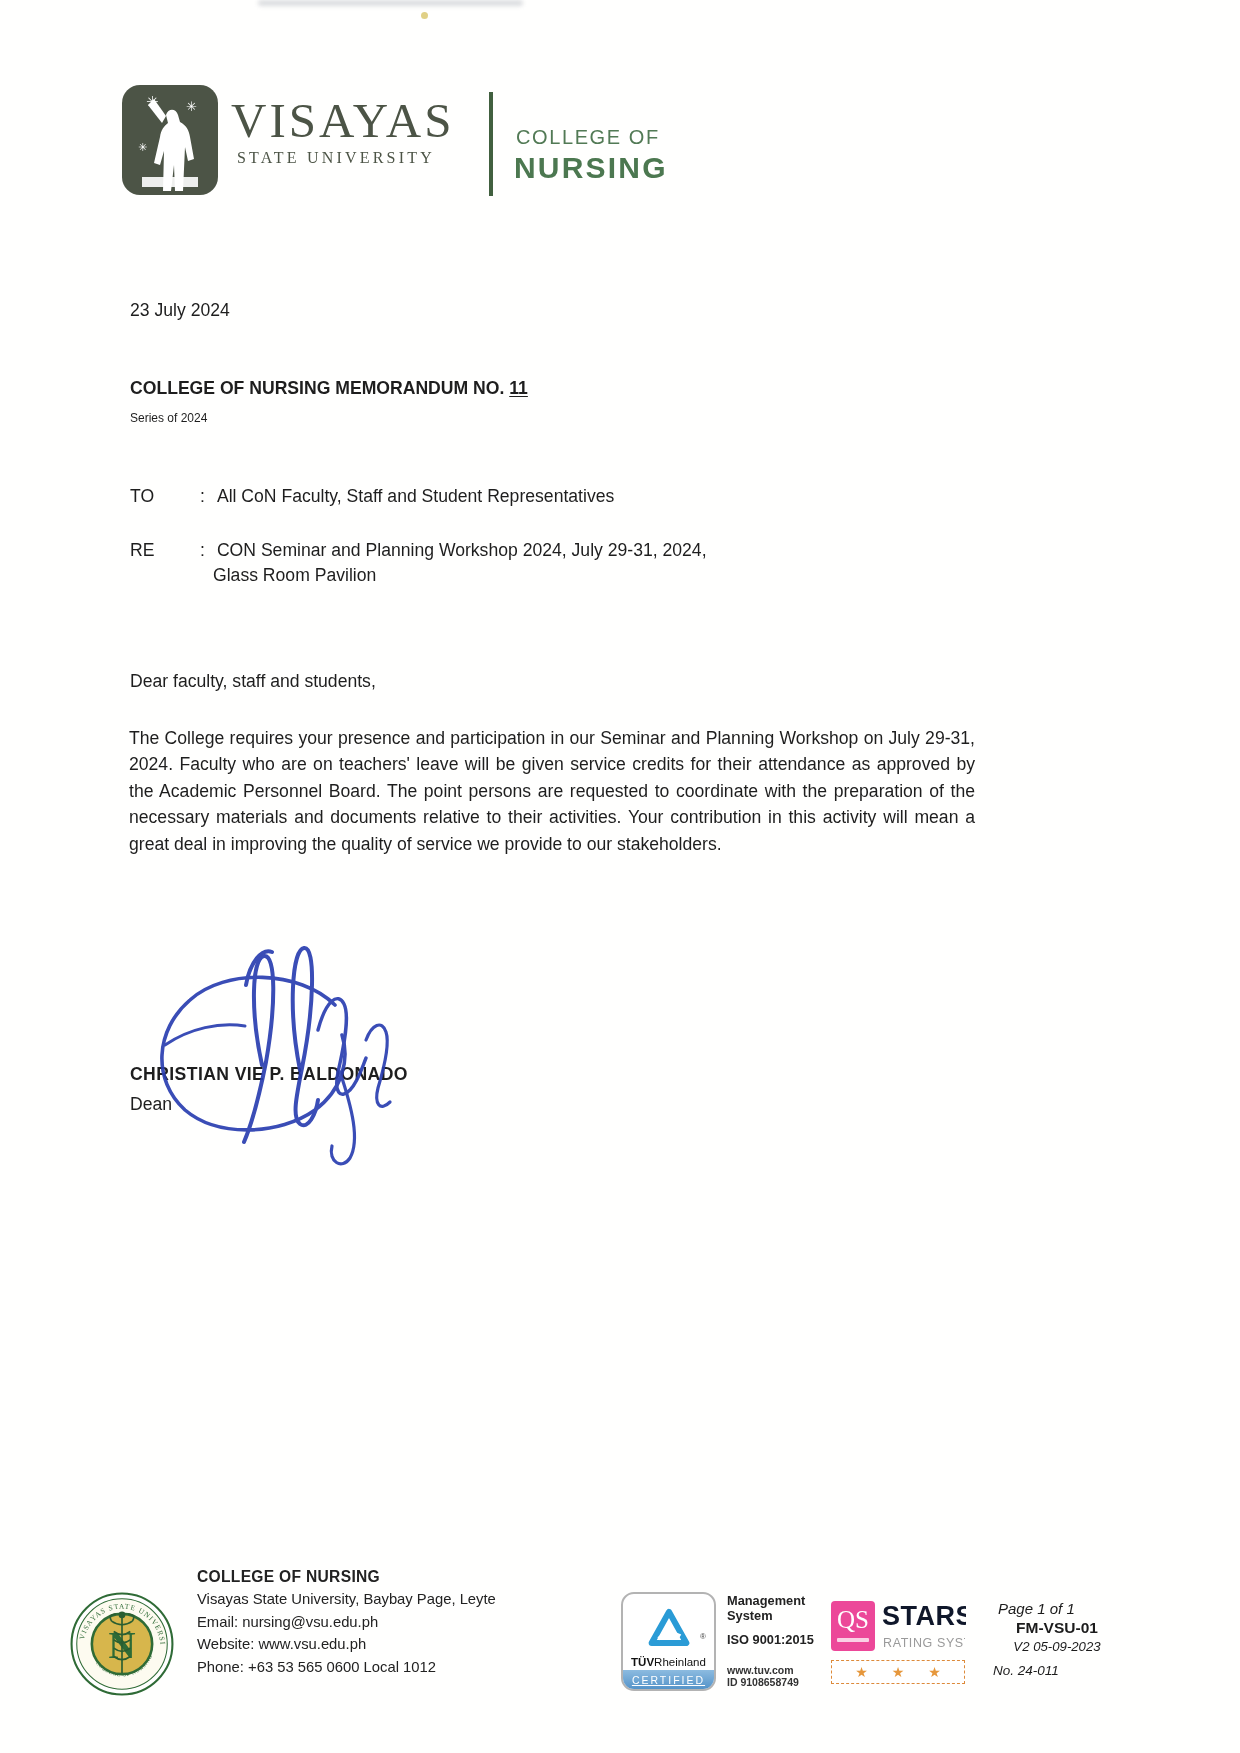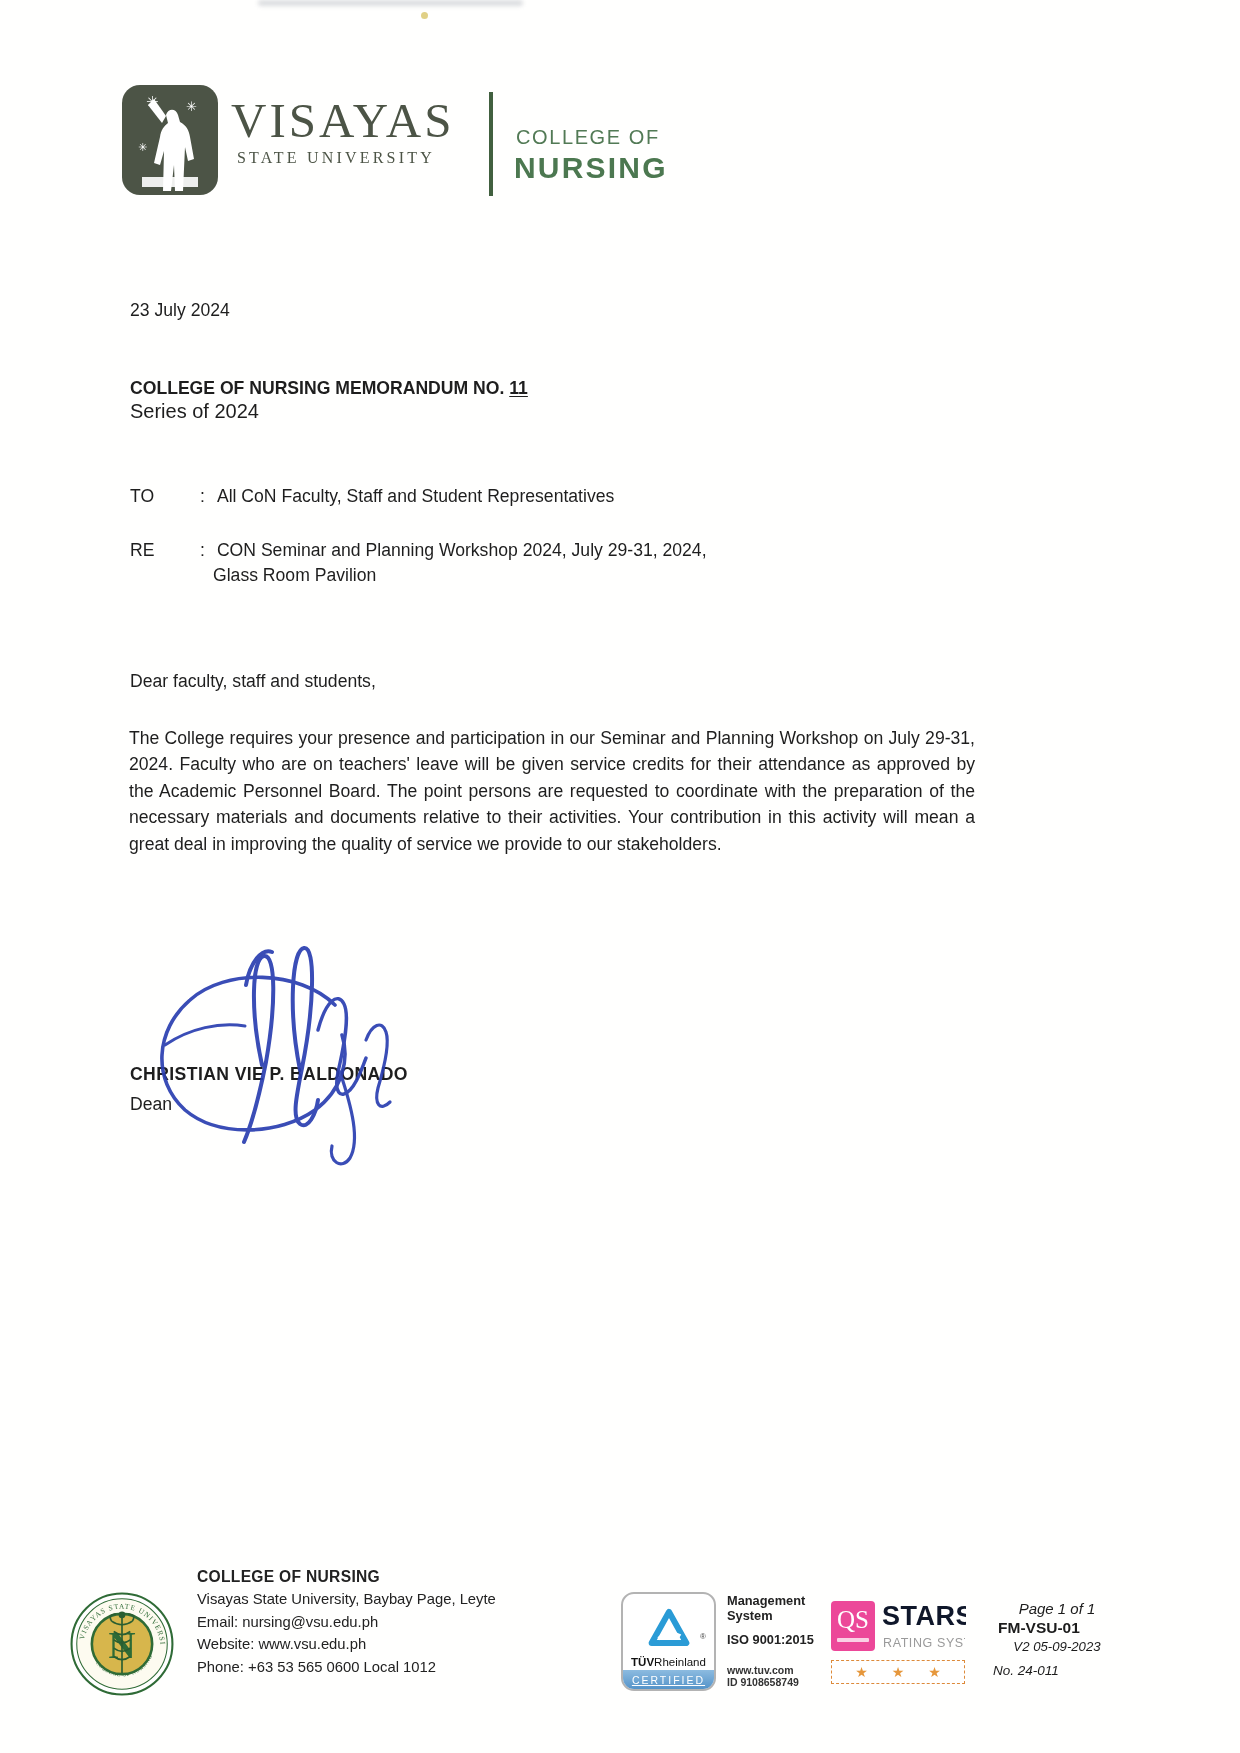--- a/index.html
+++ b/index.html
@@ -14,21 +14,21 @@
   .logo-badge{position:absolute;left:122px;top:85px;width:96px;height:110px;background:#4c5446;border-radius:18px;}
   .wordmark-visayas{position:absolute;left:231px;top:92px;font-family:"Liberation Serif",serif;font-size:49px;letter-spacing:3px;color:#4c5446;font-weight:500;}
   .wordmark-sub{position:absolute;left:237px;top:149px;font-family:"Liberation Serif",serif;font-size:16px;letter-spacing:3.2px;color:#4c5446;}
   .header-divider{position:absolute;left:489px;top:92px;width:4px;height:104px;background:#41603f;}
   .college-line1{position:absolute;left:516px;top:126px;font-size:20px;letter-spacing:1.6px;color:#527a55;font-weight:500;}
   .college-line2{position:absolute;left:514px;top:151px;font-size:30px;letter-spacing:2.2px;color:#4c7850;font-weight:bold;}
   
   .memo-date{position:absolute;left:130px;top:300px;font-size:17.6px;}
   .memo-title{position:absolute;left:130px;top:378px;font-size:17.6px;font-weight:bold;}
   .memo-title .num{text-decoration:underline;text-underline-offset:2px;}
-  .memo-series{position:absolute;left:130px;top:400px;font-size:20px;}
+  .memo-series{position:absolute;left:130px;top:411px;font-size:12px;}
   .addr-row{position:absolute;left:130px;font-size:17.6px;display:flex;}
   .addr-row .lbl{width:70px;flex:0 0 auto;}
   .addr-row .val{margin-left:12px;}
   .to-row{top:486px;}
   .re-row{top:540px;}
   .re-line2{position:absolute;left:213px;top:565px;font-size:17.6px;}
   .salutation{position:absolute;left:130px;top:671px;font-size:17.6px;}
   .body-par{position:absolute;left:129px;top:725px;width:846px;font-size:17.6px;line-height:26.4px;text-align:justify;}
   .sig-name{position:absolute;left:130px;top:1064px;font-size:17.6px;font-weight:bold;letter-spacing:.4px;}
   .sig-title{position:absolute;left:130px;top:1094px;font-size:17.6px;}
@@ -46,22 +46,22 @@
   .tuv-text{position:absolute;left:727px;top:1593px;font-size:12.8px;font-weight:bold;color:#222;line-height:15px;}
   .tuv-iso{margin-top:9px;font-size:12.8px;font-weight:bold;}
   .tuv-url{position:absolute;left:727px;top:1664px;font-size:10.5px;color:#333;line-height:12px;font-weight:bold;}
   .qs-square{position:absolute;left:831px;top:1601px;width:44px;height:50px;background:#ec4899;border-radius:4px;}
   .qs-square .qs-txt{display:block;text-align:center;font-family:"Liberation Serif",serif;font-size:25px;color:#fff;margin-top:5px;}
   .qs-square .qs-strip{display:block;margin:4px auto 0;width:32px;height:4px;background:rgba(255,255,255,.75);border-radius:1px;}
   .qs-stars-word{position:absolute;left:882px;top:1601px;width:84px;overflow:hidden;white-space:nowrap;font-size:27px;font-weight:bold;color:#0f172a;letter-spacing:.5px;}
   .qs-rating-word{position:absolute;left:883px;top:1636px;width:82px;overflow:hidden;white-space:nowrap;font-size:12.5px;color:#9a9a9a;letter-spacing:.6px;}
   .qs-star-box{position:absolute;left:831px;top:1660px;width:134px;height:24px;border:1.5px dashed #dd8a3a;box-sizing:border-box;text-align:center;line-height:22px;font-size:14px;color:#e6973c;letter-spacing:10px;text-indent:10px;background:#fff;}
   .doc-info{position:absolute;left:998px;top:1600px;width:118px;color:#1c1c1c;}
-  .doc-page{font-style:italic;font-size:15px;text-align:center;}
-  .doc-form{font-weight:bold;font-size:15.5px;margin-top:2px;}
+  .doc-page{font-style:italic;font-size:15px;text-align:left;}
+  .doc-form{font-weight:bold;font-size:15.5px;text-align:center;margin-top:2px;}
   .doc-ver{font-style:italic;font-size:13.2px;text-align:center;margin-top:2px;}
   .doc-num{font-style:italic;font-size:13.5px;margin-top:9px;margin-left:-5px;}
 </style>
 </head>
 <body>
 
 <div class="page">
 
   <div class="scan-smudge"></div>
   <div class="scan-dot"></div>

